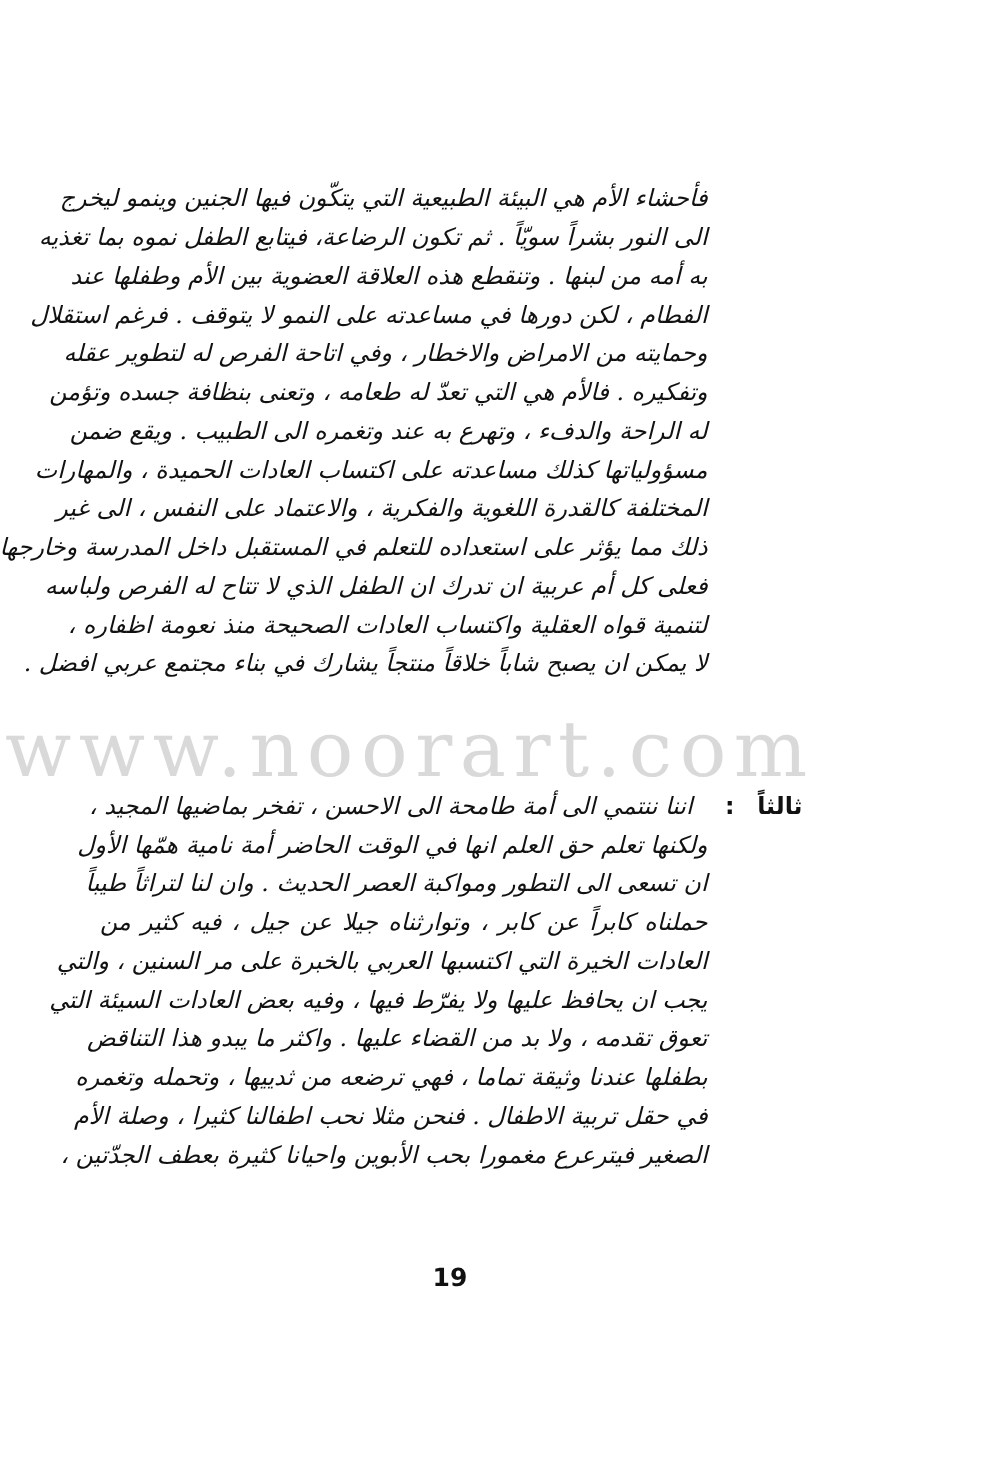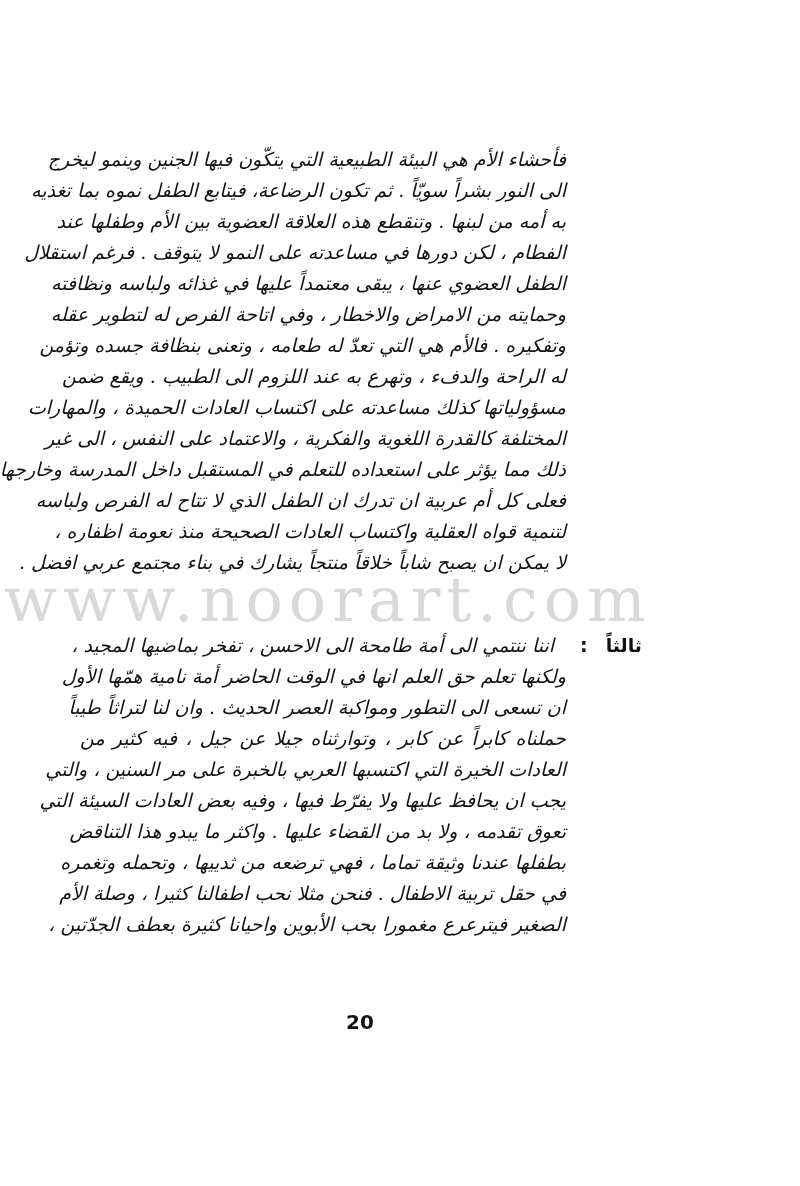--- a/index.html
+++ b/index.html
@@ -77,24 +77,23 @@
 </head>
 <body>
 
 <div class="page">
 
   <div class="block" id="sec1">
     <span class="line">فأحشاء الأم هي البيئة الطبيعية التي يتكّون فيها الجنين وينمو ليخرج</span>
     <span class="line">الى النور بشراً سويّاً . ثم تكون الرضاعة، فيتابع الطفل نموه بما تغذيه</span>
     <span class="line">به أمه من لبنها . وتنقطع هذه العلاقة العضوية بين الأم وطفلها عند</span>
     <span class="line">الفطام ، لكن دورها في مساعدته على النمو لا يتوقف . فرغم استقلال</span>
-    <span class="line">الطفل العضوي عنها ، يبقى معتمداً عليها في غذائه ولباسه ونظافته</span>
     <span class="line">وحمايته من الامراض والاخطار ، وفي اتاحة الفرص له لتطوير عقله</span>
     <span class="line">وتفكيره . فالأم هي التي تعدّ له طعامه ، وتعنى بنظافة جسده وتؤمن</span>
-    <span class="line">له الراحة والدفء ، وتهرع به عند اللزوم الى الطبيب . ويقع ضمن</span>
+    <span class="line">له الراحة والدفء ، وتهرع به عند وتغمره الى الطبيب . ويقع ضمن</span>
     <span class="line">مسؤولياتها كذلك مساعدته على اكتساب العادات الحميدة ، والمهارات</span>
     <span class="line">المختلفة كالقدرة اللغوية والفكرية ، والاعتماد على النفس ، الى غير</span>
     <span class="line">ذلك مما يؤثر على استعداده للتعلم في المستقبل داخل المدرسة وخارجها .</span>
     <span class="line">فعلى كل أم عربية ان تدرك ان الطفل الذي لا تتاح له الفرص ولباسه</span>
     <span class="line">لتنمية قواه العقلية واكتساب العادات الصحيحة منذ نعومة اظفاره ،</span>
     <span class="line last">لا يمكن ان يصبح شاباً خلاقاً منتجاً يشارك في بناء مجتمع عربي افضل .</span>
   </div>
 
   <div class="watermark">www.noorart.com</div>
 
@@ -109,15 +108,15 @@
     <span class="line">ان تسعى الى التطور ومواكبة العصر الحديث . وان لنا لتراثاً طيباً</span>
     <span class="line">حملناه كابراً عن كابر ، وتوارثناه جيلا عن جيل ، فيه كثير من</span>
     <span class="line">العادات الخيرة التي اكتسبها العربي بالخبرة على مر السنين ، والتي</span>
     <span class="line">يجب ان يحافظ عليها ولا يفرّط فيها ، وفيه بعض العادات السيئة التي</span>
     <span class="line">تعوق تقدمه ، ولا بد من القضاء عليها . واكثر ما يبدو هذا التناقض</span>
     <span class="line">بطفلها عندنا وثيقة تماما ، فهي ترضعه من ثدييها ، وتحمله وتغمره</span>
     <span class="line">في حقل تربية الاطفال . فنحن مثلا نحب اطفالنا كثيرا ، وصلة الأم</span>
     <span class="line">الصغير فيترعرع مغمورا بحب الأبوين واحيانا كثيرة بعطف الجدّتين ،</span>
   </div>
 
-  <div class="page-number">20</div>
+  <div class="page-number">19</div>
 
 </div>
 
 </body></html>

